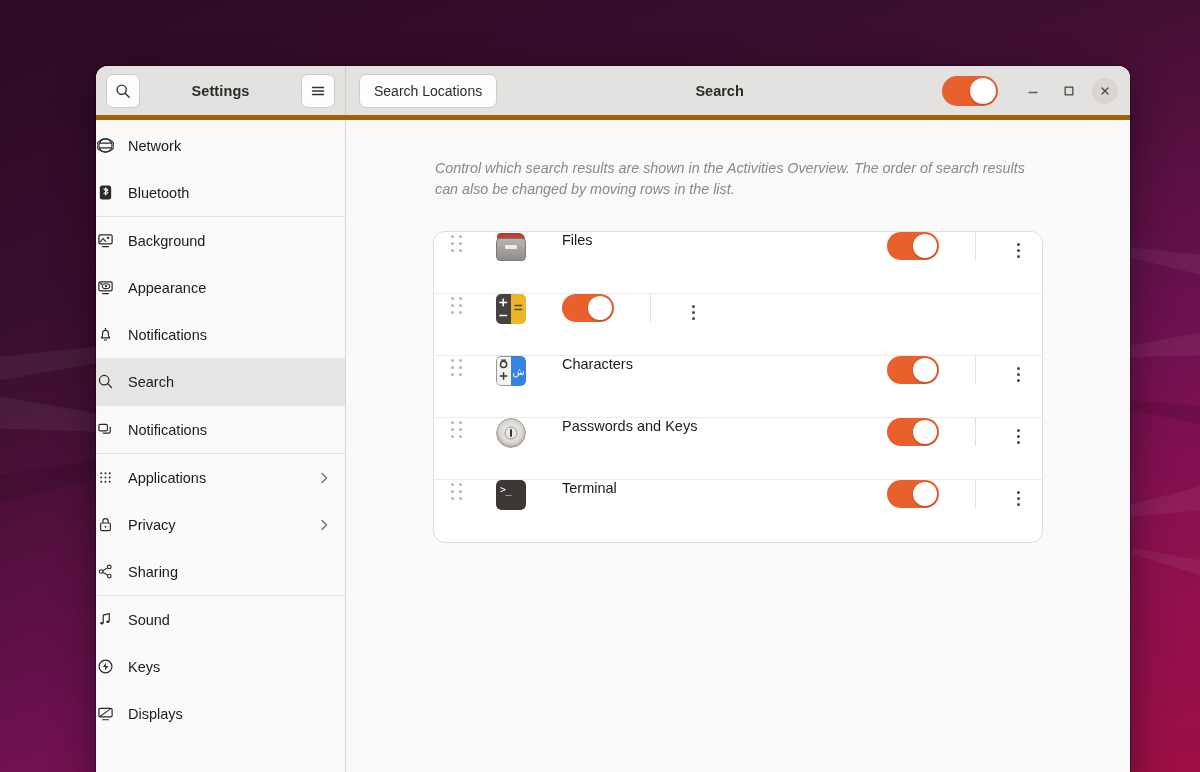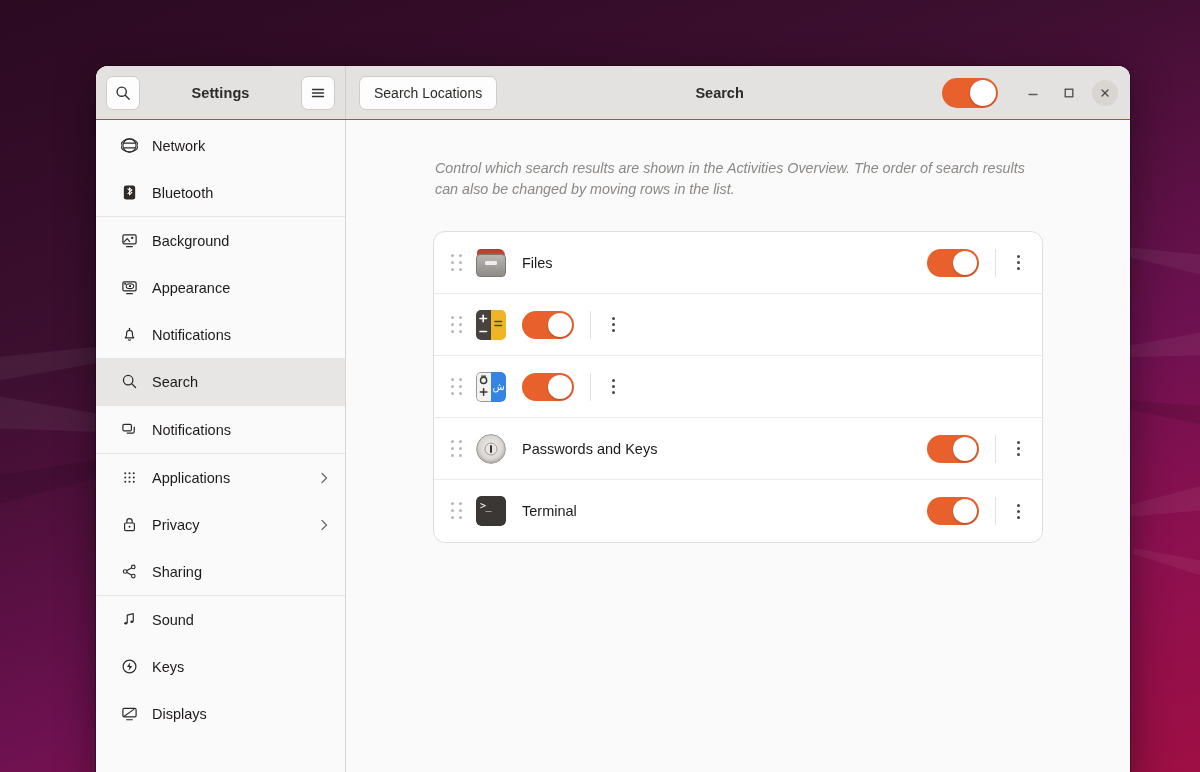--- a/index.html
+++ b/index.html
@@ -39,21 +39,21 @@
     display: flex;
     flex-direction: column;
   }
 
   
   #headerbar {
     display: flex;
     height: 54px;
     min-height: 54px;
     background: #e4e2e0;
-    border-bottom: 1px solid #a16207;
+    border-bottom: 5px solid #a16207;
   }
   .hb-left {
     width: 250px;
     min-width: 250px;
     display: flex;
     align-items: center;
     padding: 0 10px;
     border-right: 1px solid #d0ccc8;
     background: #e4e2e0;
   }
@@ -163,21 +163,21 @@
     min-width: 250px;
     background: #fbfafa;
     border-right: 1px solid #d8d4d0;
     overflow: hidden;
     padding-top: 2px;
   }
   .side-item {
     display: flex;
     align-items: center;
     height: 47px;
-    padding: 0 14px 0 24px;
+    padding: 0 14px 0 0;
     cursor: pointer;
     gap: 14px;
     justify-content: center;
   }
   .side-item.selected { background: #e8e6e4; }
   .side-item .s-icon {
     width: 18px;
     height: 18px;
     display: flex;
     align-items: center;
@@ -216,24 +216,25 @@
   #search-list {
     width: 610px;
     margin: 32px auto 0 auto;
     background: #ffffff;
     border: 1px solid #e0ddda;
     border-radius: 12px;
     overflow: hidden;
   }
   .row {
     display: flex;
-    align-items: center;
+    align-items: flex-start;
     height: 62px;
     padding: 0 6px 0 12px;
     border-bottom: 1px solid #ececea;
+    gap: 20px;
   }
   .row:last-child { border-bottom: none; }
 
   .drag-handle {
     width: 22px;
     height: 24px;
     display: grid;
     grid-template-columns: repeat(2, 4px);
     grid-template-rows: repeat(3, 4px);
     gap: 3px 4px;
@@ -670,20 +671,21 @@
                 </div>
               <svg style="position:absolute;inset:0;" viewBox="0 0 30 30">
                 <circle cx="7.6" cy="8.4" r="3.1" fill="none" stroke="#3a3734" stroke-width="1.4"></circle>
                 <line x1="5.6" y1="4.1" x2="9.6" y2="4.1" stroke="#3a3734" stroke-width="1.3" stroke-linecap="round"></line>
                 <g stroke="#3a3734" stroke-width="1.5" stroke-linecap="round">
                   <line x1="4.3" y1="20" x2="10.9" y2="20"></line>
                     <line x1="7.6" y1="16.7" x2="7.6" y2="23.3"></line>
                 </g>
               </svg>
             </div>
+            <div class="row-label">Characters</div>
             <div class="toggle">
                 <div class="knob"></div>
               </div>
             <div class="row-sep"></div>
             <div class="kebab">
                 <i></i>
                 <i></i>
                 <i></i>
               </div>
           </div>

